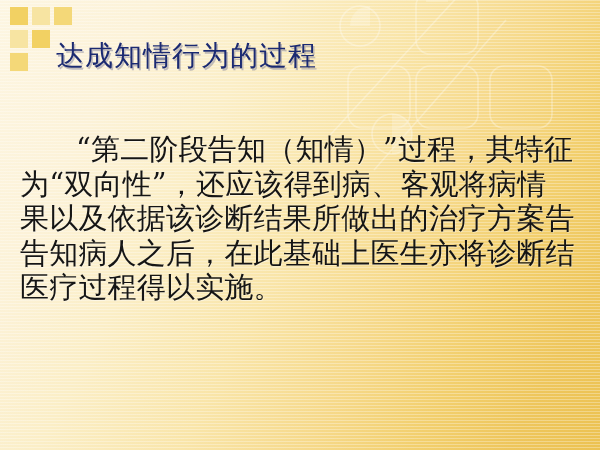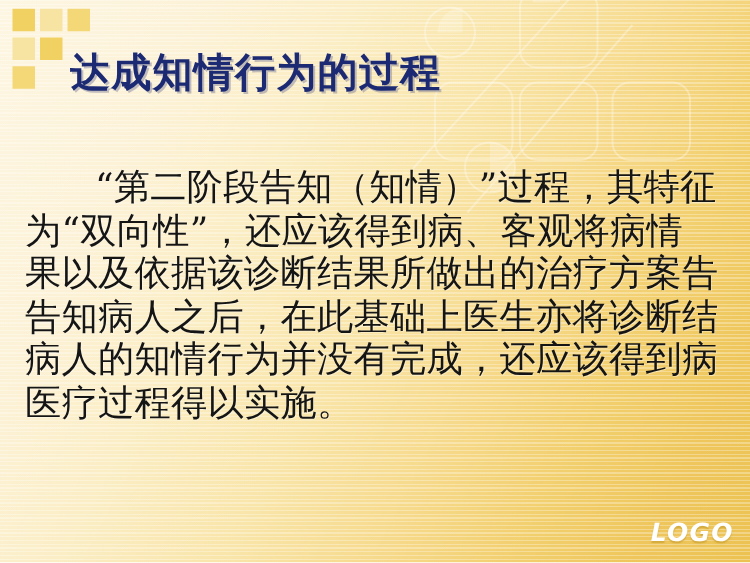--- a/index.html
+++ b/index.html
@@ -69,22 +69,22 @@
   }
   .sq.a { background: #f2d163; }
   .sq.b { background: #f7e4a2; }
   .sq.c { background: #f4d878; }
 
   #title {
     position: absolute;
     left: 56px;
     top: 37px;
     font-family: "DejaVu Serif", "Liberation Serif", serif;
-    font-size: 32px;
-    font-weight: bold;
+    font-size: 28px;
+    font-weight: normal;
     letter-spacing: 1px;
     color: #1b2a72;
     text-shadow: 1.5px 1.5px 0 rgba(120,120,150,0.45);
     white-space: nowrap;
   }
 
   #body {
     position: absolute;
     left: 20px;
     top: 112px;
@@ -149,19 +149,17 @@
     <span class="sq c" style="left:0px;  top:46px;"></span>
   </div>
 
   <div id="title">达成知情行为的过程</div>
 
   <div id="body">
     <div class="line indent">“第二阶段告知（知情）”过程，其特征</div>
     <div class="line">为“双向性”，还应该得到病、客观将病情</div>
     <div class="line">果以及依据该诊断结果所做出的治疗方案告</div>
     <div class="line">告知病人之后，在此基础上医生亦将诊断结</div>
-    <div class="line">病人的知情行为并没有完成，还应该得到病</div>
     <div class="line">医疗过程得以实施。</div>
   </div>
 
-  <div id="logo">LOGO</div>
 
 </div>
 
 </body></html>

